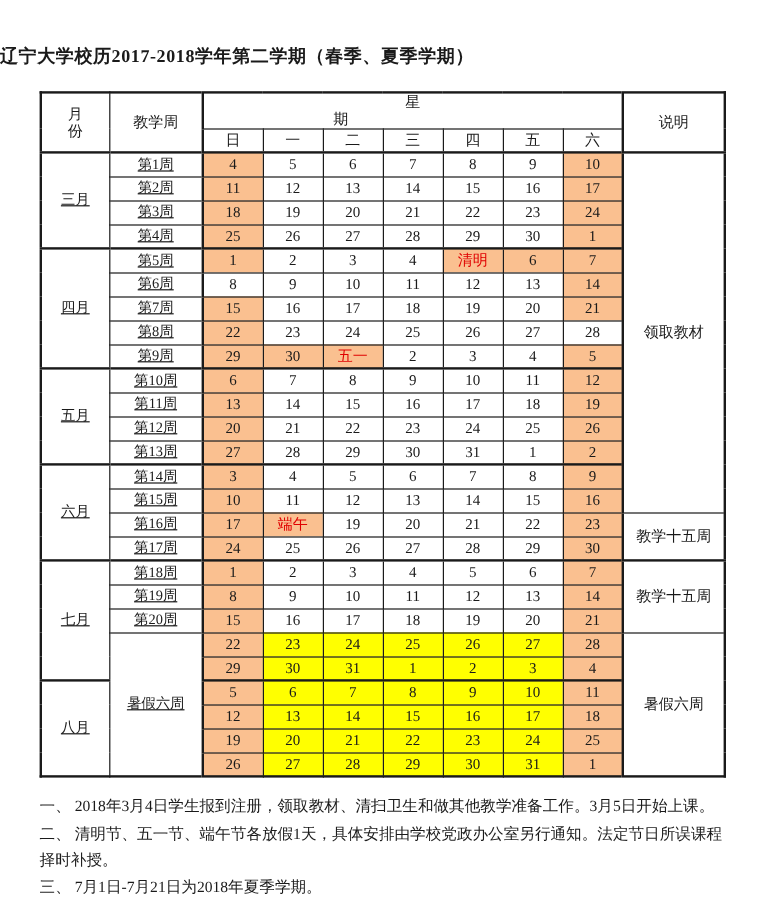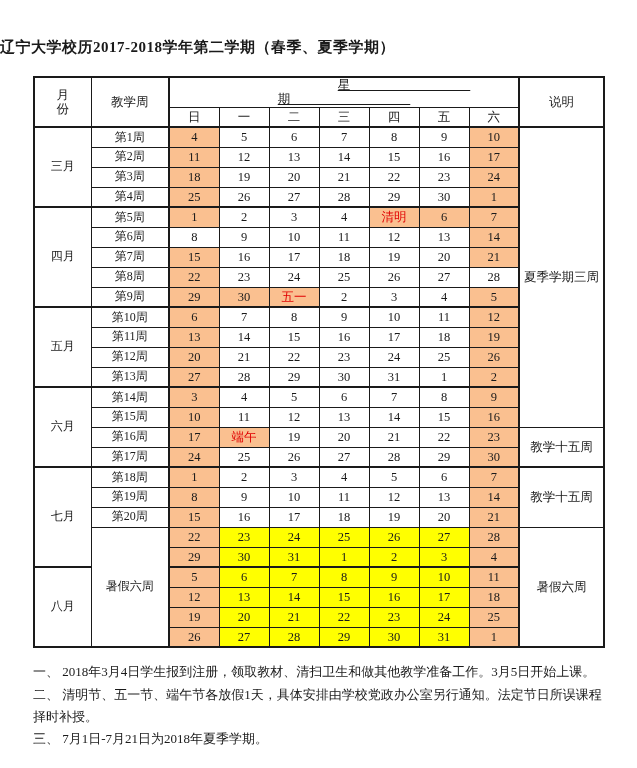--- a/index.html
+++ b/index.html
@@ -8,30 +8,30 @@
   *{box-sizing:border-box;}
   html,body{margin:0;padding:0;width:637px;height:768px;background:#fff;overflow:hidden;}
   body{font-family:"Liberation Serif","DejaVu Serif",serif;color:#1a1a1a;}
   .page-title{margin:38px 0 0 0;text-align:left;font-size:15px;font-weight:bold;letter-spacing:.5px;}
   table.cal{border-collapse:collapse;table-layout:fixed;margin:19px 0 0 33px;border:2px solid var(--grid);}
   col.c-month{width:57px;} col.c-week{width:78px;} col.c-day{width:50px;} col.c-notes{width:85px;}
   th,td{border:1px solid var(--grid);text-align:center;vertical-align:middle;padding:0;
         font-weight:normal;font-size:12.5px;line-height:1.15;}
   tr.hdr1{height:21px;} tr.hdr2{height:20px;} tbody tr{height:20px;}
   th.month-hdr{white-space:pre-line;font-size:12.5px;}
-  th.week-group{border-left-width:2px;text-decoration:underline;}
+  th.week-group{border-left-width:2px;}
   th.week-group span{letter-spacing:120px;margin-left:120px;}
   th.notes-hdr,td.notes{border-left-width:2px;margin-left:40px;}
   tr.hdr2 th:first-child{border-left-width:2px;}
   td.sun{border-left-width:2px;}
   tr.month-start td{border-top-width:2px;}
   td.we{background:var(--weekend-bg);}
   td.va{background:var(--vacation-bg);}
   td.hd{background:var(--weekend-bg);color:var(--holiday-text);}
-  td.month,td.week{font-size:12px;}
+  td.month,td.week{font-size:12px;text-decoration:underline;}
   td.notes{font-size:12.5px;}
   .footnotes{margin:13px 26px 0 33px;font-size:13px;line-height:1.72;}
   .footnotes p{margin:0;}
 </style>
 </head>
 <body>
 
 <h1 class="page-title">辽宁大学校历2017-2018学年第二学期（春季、夏季学期）</h1>
 
 <table class="cal">
@@ -69,21 +69,21 @@
       <tr class="month-start">
         <td class="month" rowspan="4">三月</td>
         <td class="week">第1周</td>
         <td class="sun we">4</td>
         <td class="">5</td>
         <td class="">6</td>
         <td class="">7</td>
         <td class="">8</td>
         <td class="">9</td>
         <td class="we">10</td>
-        <td class="notes" rowspan="15">夏季学期三周</td>
+        <td class="notes" rowspan="15">领取教材</td>
       </tr>
       <tr>
         <td class="week">第2周</td>
         <td class="sun we">11</td>
         <td class="">12</td>
         <td class="">13</td>
         <td class="">14</td>
         <td class="">15</td>
         <td class="">16</td>
         <td class="we">17</td>

